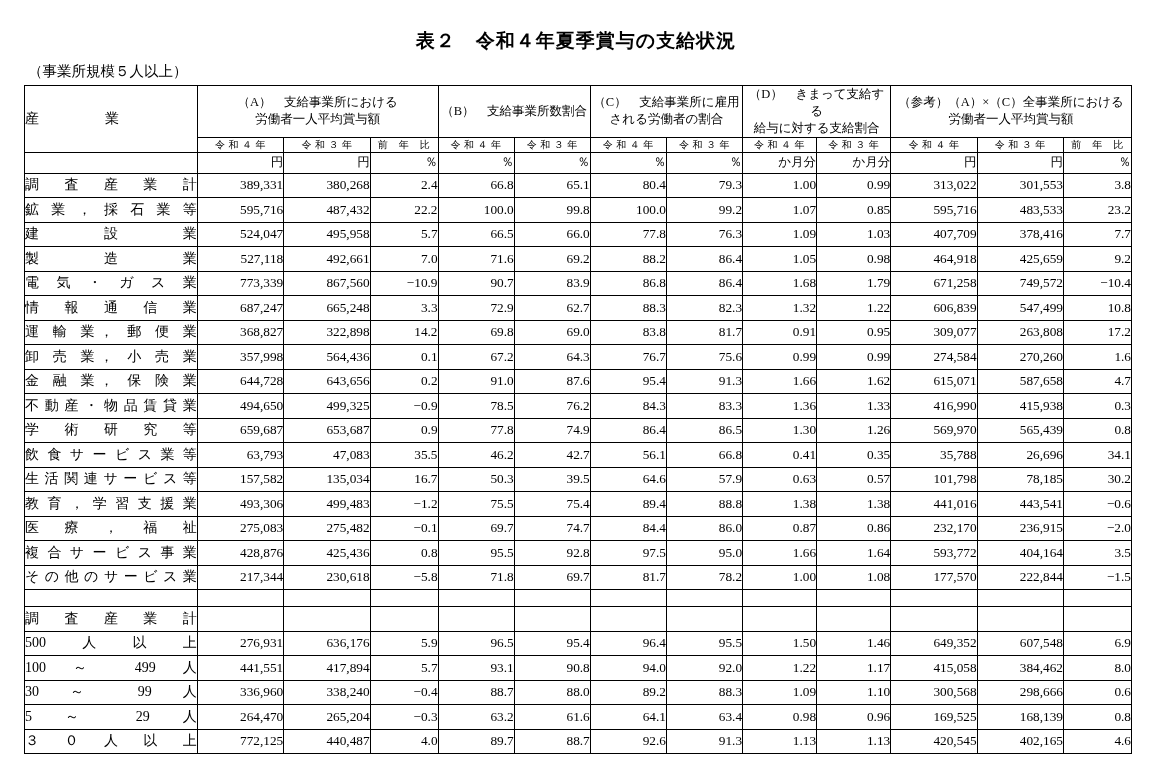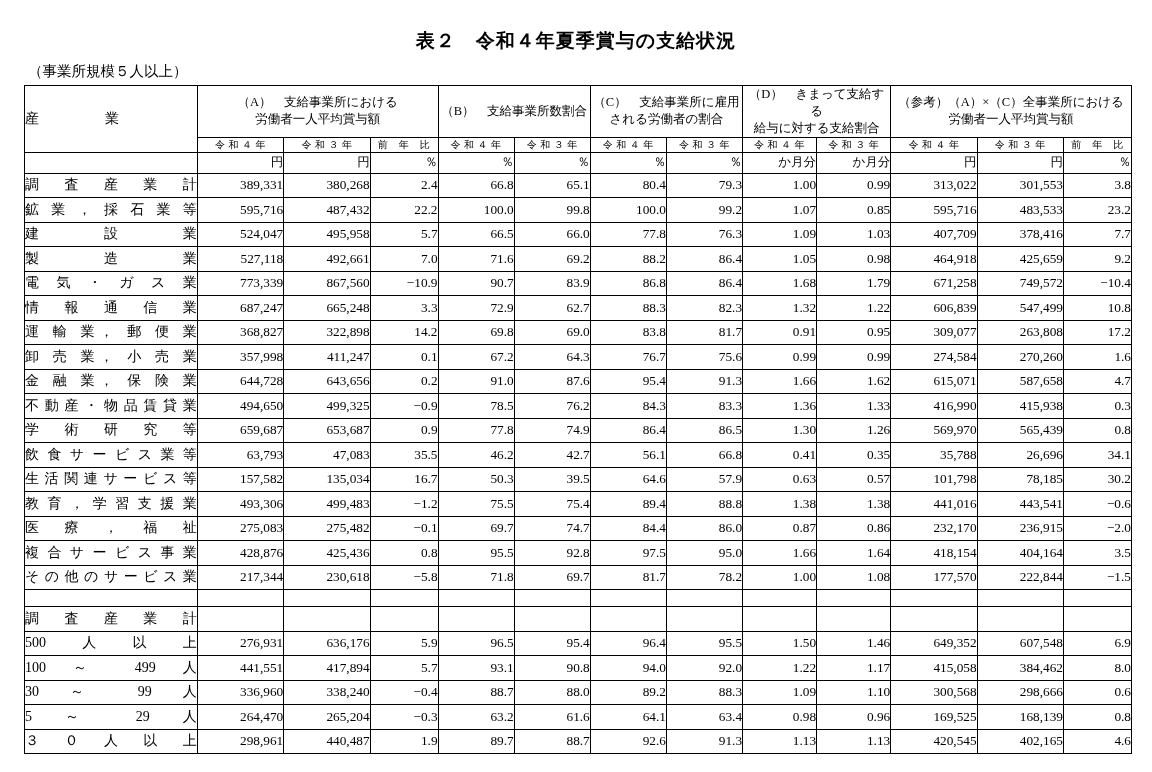--- a/index.html
+++ b/index.html
@@ -285,21 +285,21 @@
           <td class="num">81.7</td>
           <td class="num grp-sep">0.91</td>
           <td class="num">0.95</td>
           <td class="num grp-sep">309,077</td>
           <td class="num">263,808</td>
           <td class="num">17.2</td>
         </tr>
         <tr>
           <td class="ind">卸 売 業， 小 売 業</td>
           <td class="num grp-sep">357,998</td>
-          <td class="num">411,247</td>
+          <td class="num">564,436</td>
           <td class="num">0.1</td>
           <td class="num grp-sep">67.2</td>
           <td class="num">64.3</td>
           <td class="num grp-sep">76.7</td>
           <td class="num">75.6</td>
           <td class="num grp-sep">0.99</td>
           <td class="num">0.99</td>
           <td class="num grp-sep">274,584</td>
           <td class="num">270,260</td>
           <td class="num">1.6</td>
@@ -413,21 +413,21 @@
           <td class="ind">複合サービス事業</td>
           <td class="num grp-sep">428,876</td>
           <td class="num">425,436</td>
           <td class="num">0.8</td>
           <td class="num grp-sep">95.5</td>
           <td class="num">92.8</td>
           <td class="num grp-sep">97.5</td>
           <td class="num">95.0</td>
           <td class="num grp-sep">1.66</td>
           <td class="num">1.64</td>
-          <td class="num grp-sep">418,154</td>
+          <td class="num grp-sep">593,772</td>
           <td class="num">404,164</td>
           <td class="num">3.5</td>
         </tr>
         <tr>
           <td class="ind">その他のサービス業</td>
           <td class="num grp-sep">217,344</td>
           <td class="num">230,618</td>
           <td class="num">−5.8</td>
           <td class="num grp-sep">71.8</td>
           <td class="num">69.7</td>
@@ -524,23 +524,23 @@
           <td class="num grp-sep">64.1</td>
           <td class="num">63.4</td>
           <td class="num grp-sep">0.98</td>
           <td class="num">0.96</td>
           <td class="num grp-sep">169,525</td>
           <td class="num">168,139</td>
           <td class="num">0.8</td>
         </tr>
         <tr>
           <td class="ind">３　０　人　以　上</td>
-          <td class="num grp-sep">298,961</td>
+          <td class="num grp-sep">772,125</td>
           <td class="num">440,487</td>
-          <td class="num">1.9</td>
+          <td class="num">4.0</td>
           <td class="num grp-sep">89.7</td>
           <td class="num">88.7</td>
           <td class="num grp-sep">92.6</td>
           <td class="num">91.3</td>
           <td class="num grp-sep">1.13</td>
           <td class="num">1.13</td>
           <td class="num grp-sep">420,545</td>
           <td class="num">402,165</td>
           <td class="num">4.6</td>
         </tr>

